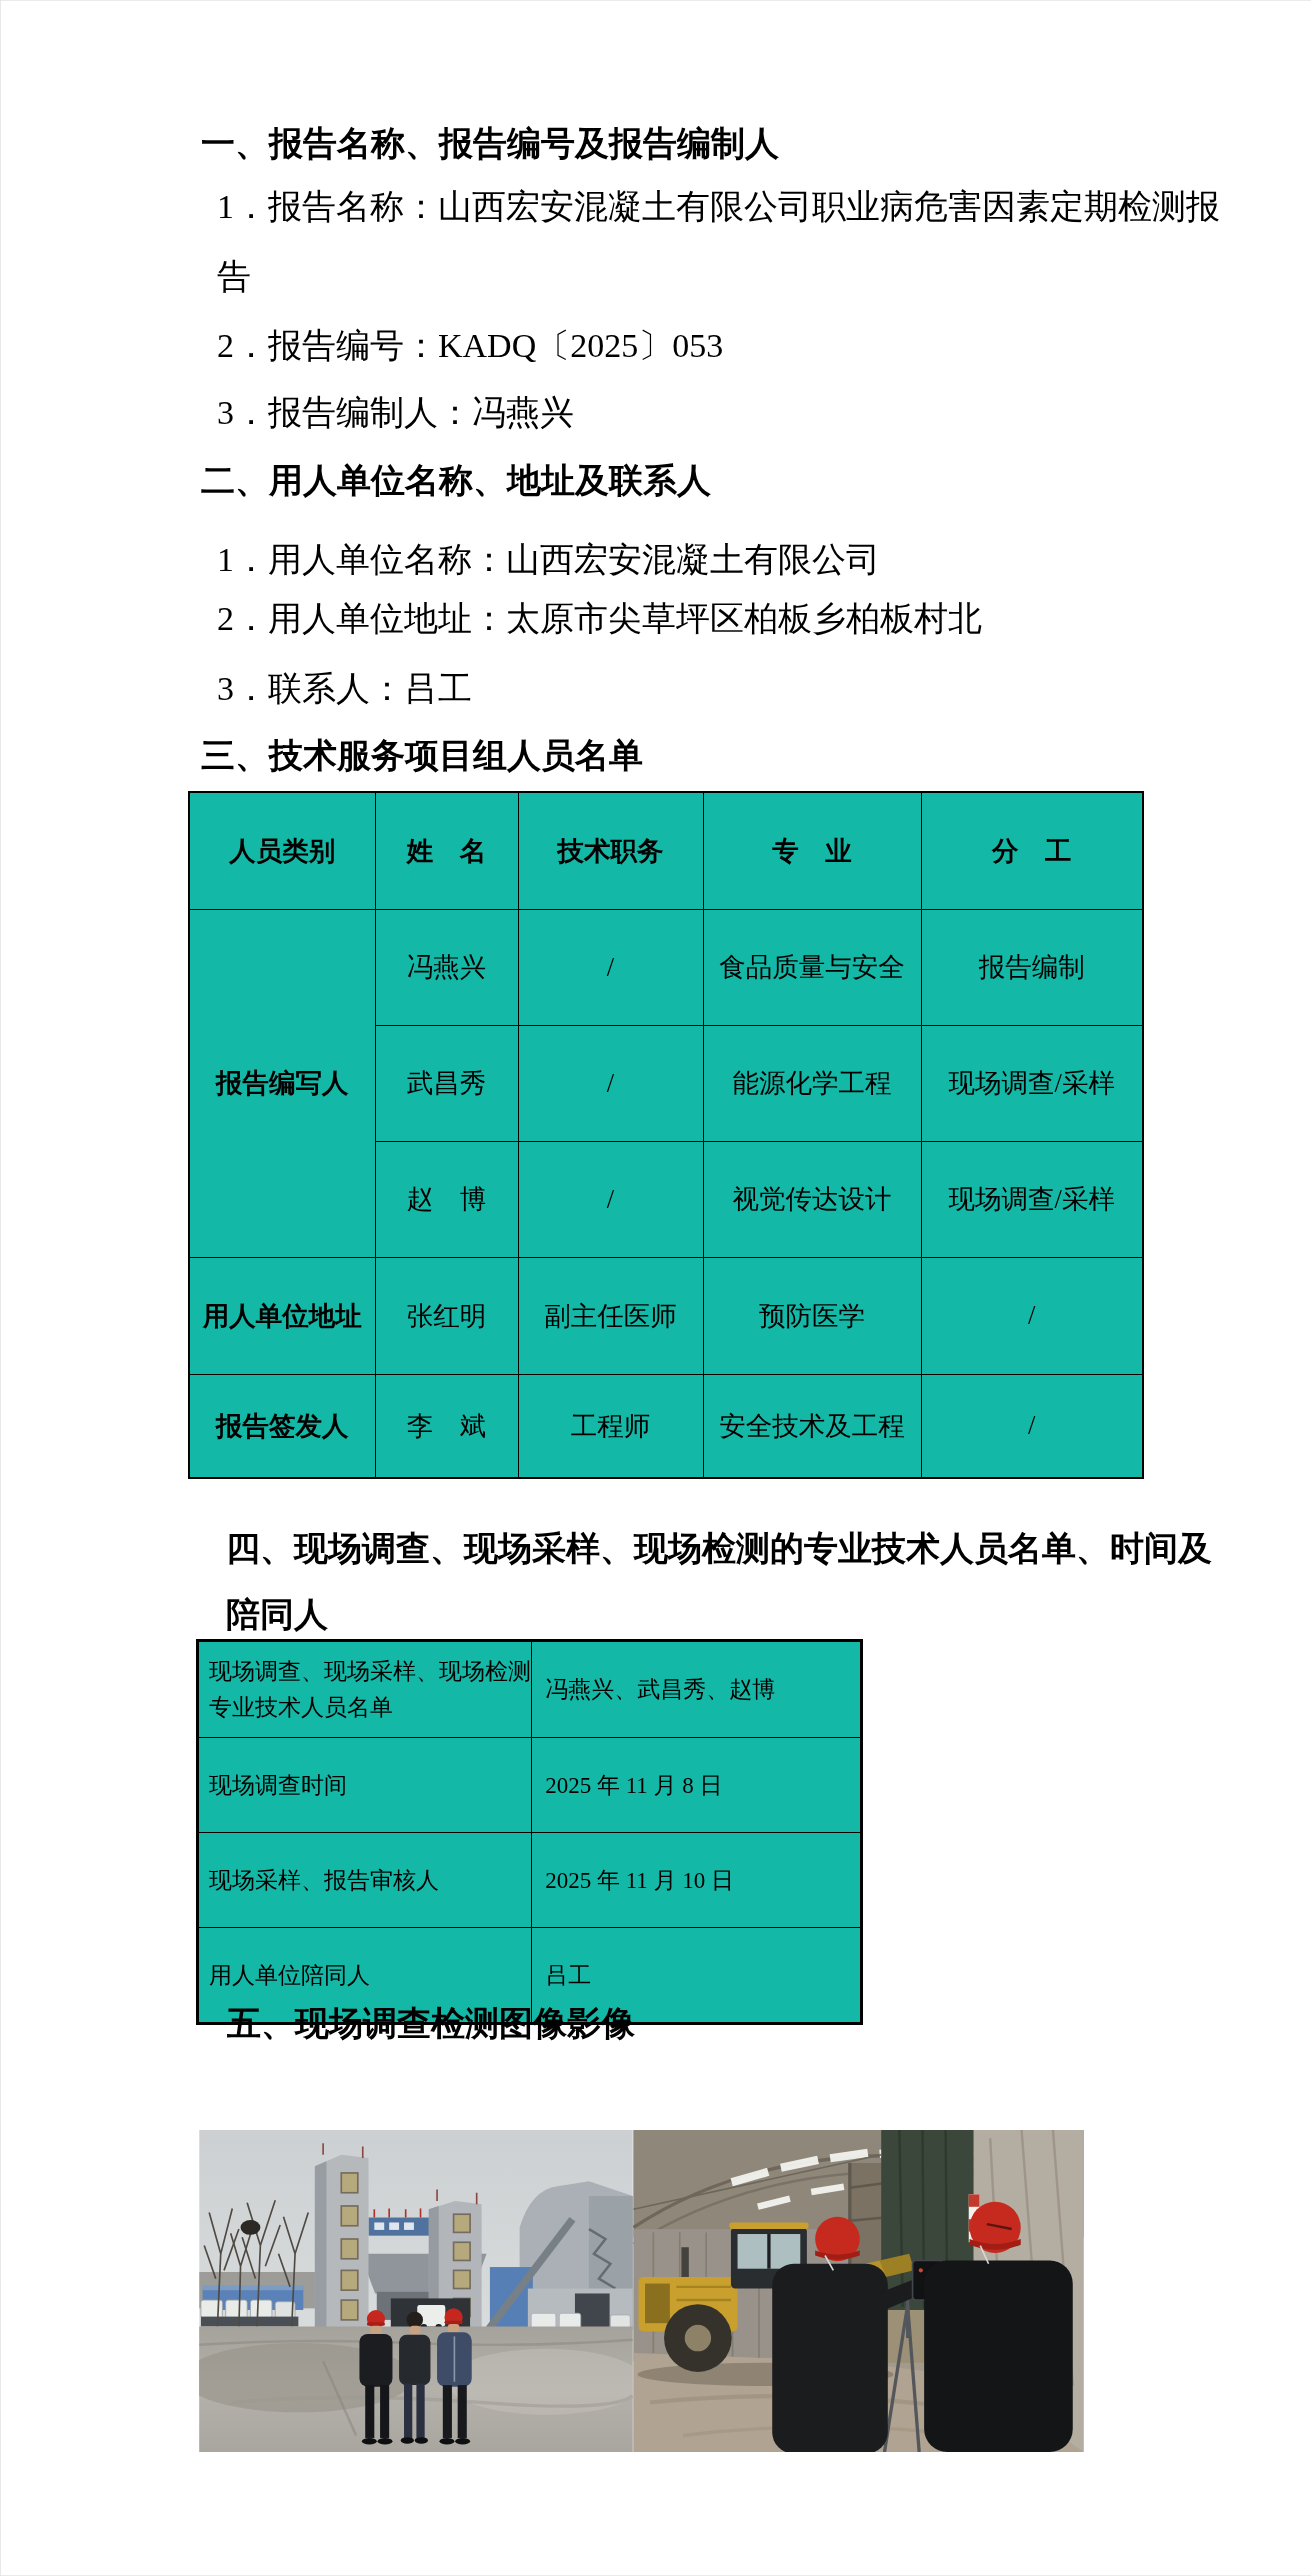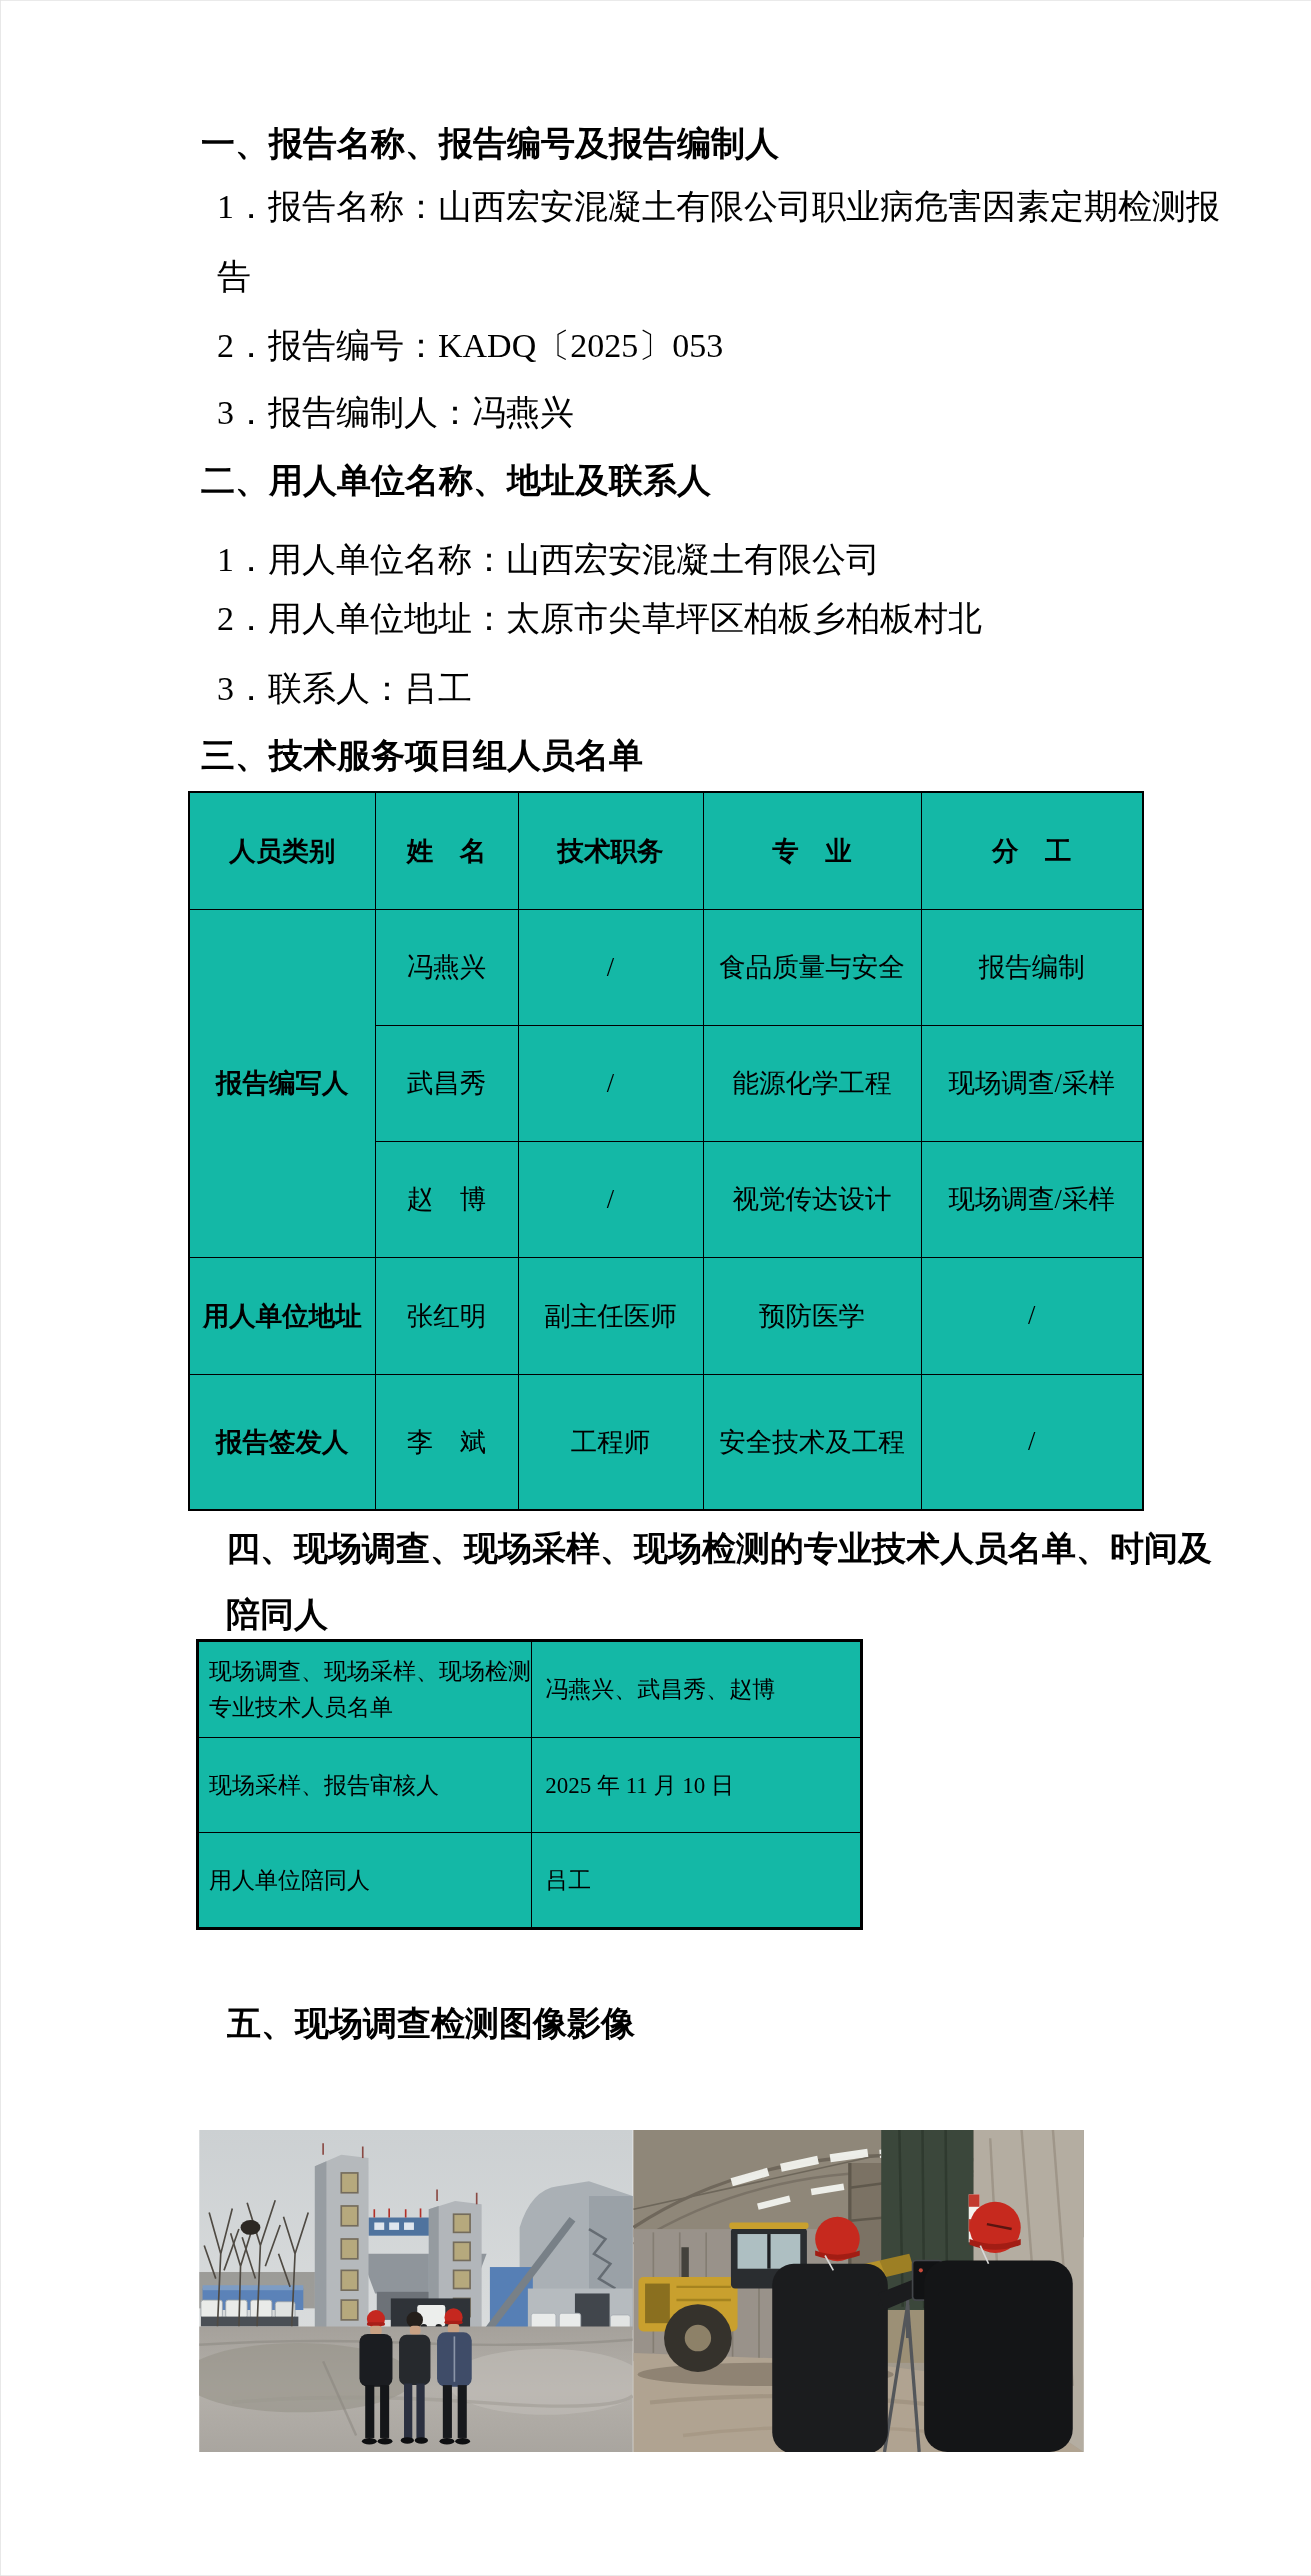--- a/index.html
+++ b/index.html
@@ -80,21 +80,21 @@
     <td>视觉传达设计</td>
     <td>现场调查/采样</td>
   </tr>
   <tr style="height:117px">
     <td class="cat">用人单位地址</td>
     <td>张红明</td>
     <td>副主任医师</td>
     <td>预防医学</td>
     <td>/</td>
   </tr>
-  <tr style="height:136px">
+  <tr style="height:104px">
     <td class="cat">报告签发人</td>
     <td>李　斌</td>
     <td>工程师</td>
     <td>安全技术及工程</td>
     <td>/</td>
   </tr>
 </tbody>
   </table>
 
 <div class="sec" style="left:226px;top:1525px;">四、现场调查、现场采样、现场检测的专业技术人员名单、时间及</div>
@@ -105,20 +105,24 @@
       <col style="width:332px">
       <col style="width:330px">
     </colgroup>
   <tbody>
       <tr style="height:97px">
     <td>
       <div class="lbl-line">现场调查、现场采样、现场检测</div>
       <div class="lbl-line">专业技术人员名单</div>
     </td>
     <td class="val">冯燕兴、武昌秀、赵博</td>
+  </tr>
+  <tr style="height:95px">
+    <td>现场调查时间</td>
+    <td class="val">2025 年 11 月 8 日</td>
   </tr>
   <tr style="height:95px">
     <td>现场采样、报告审核人</td>
     <td class="val">2025 年 11 月 10 日</td>
   </tr>
   <tr style="height:96px">
     <td>用人单位陪同人</td>
     <td class="val">吕工</td>
   </tr>
 </tbody>

